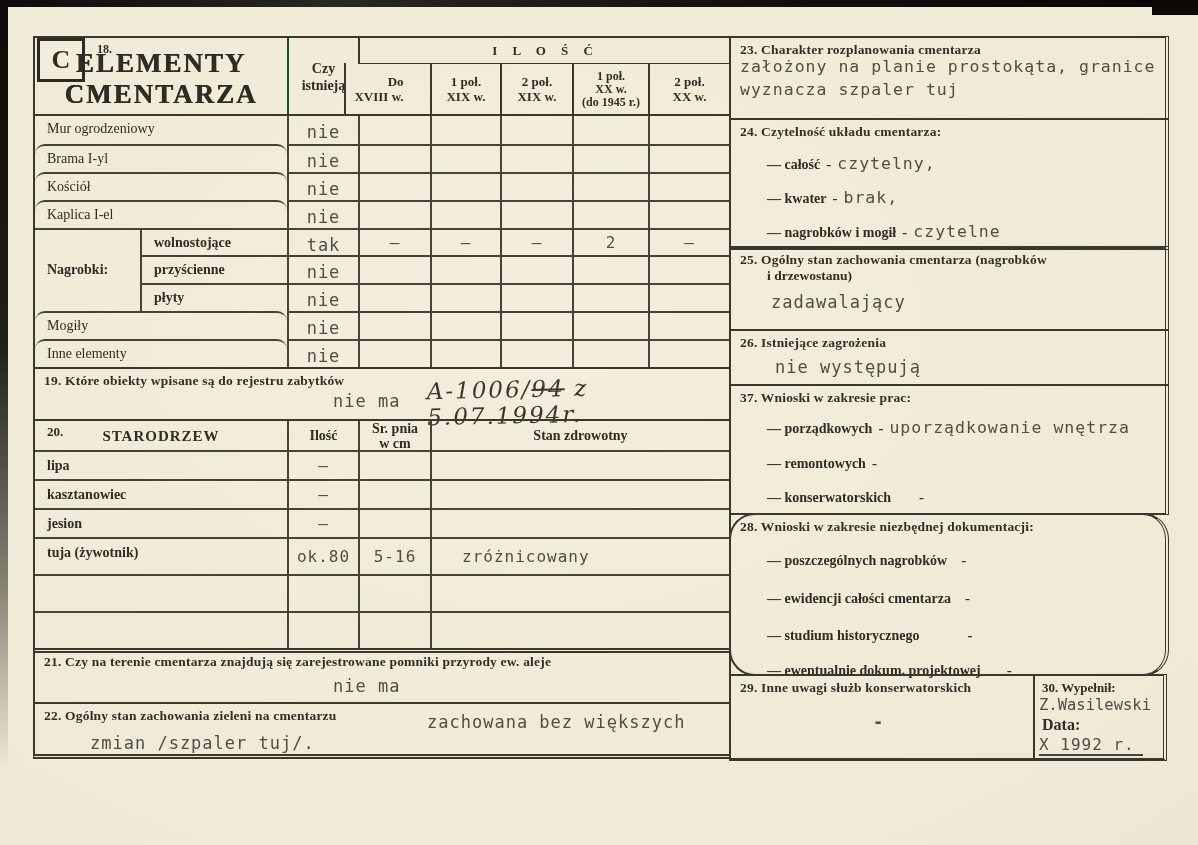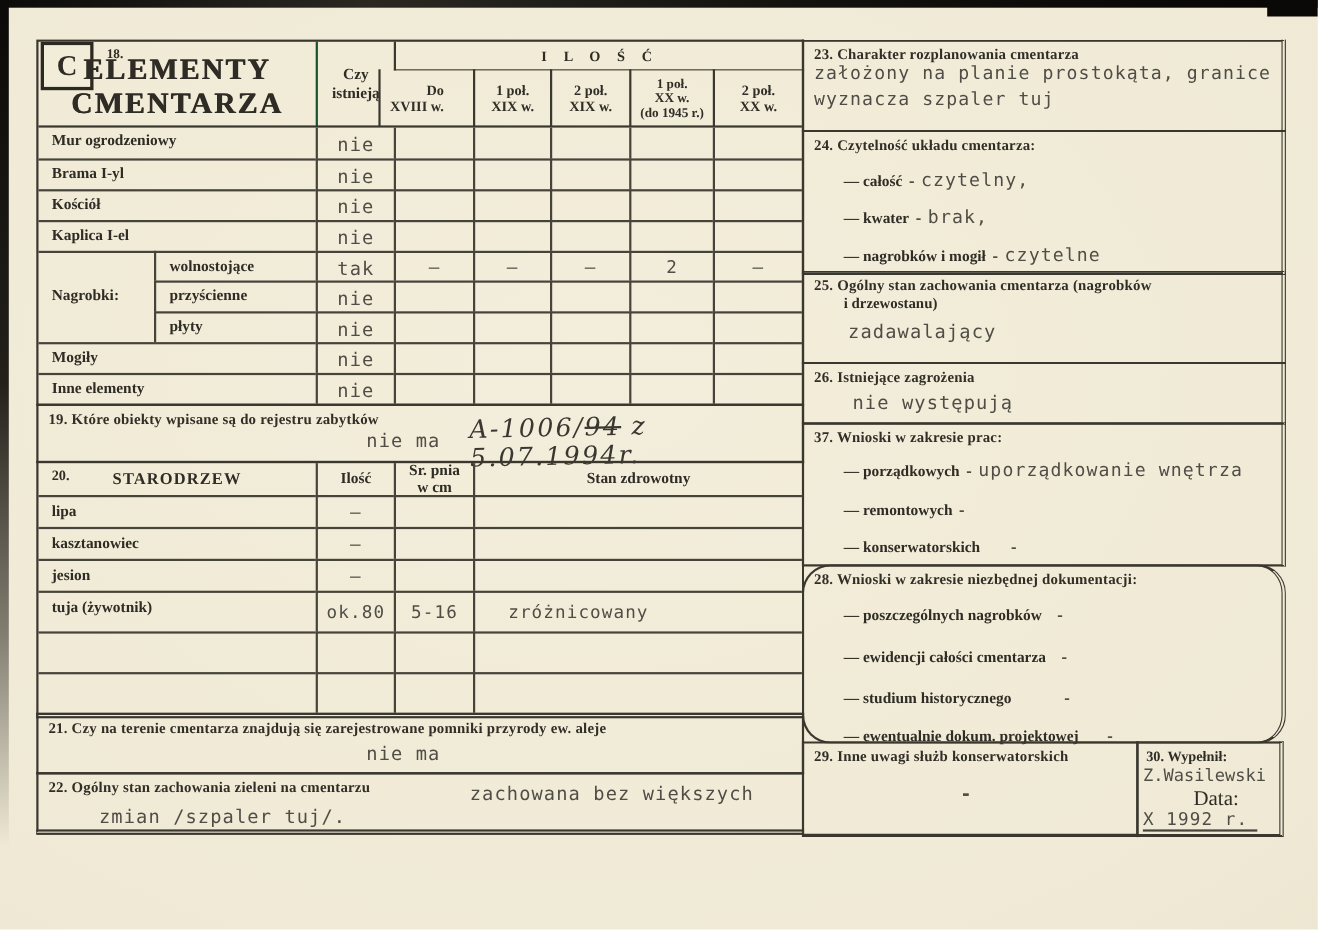--- a/index.html
+++ b/index.html
@@ -41,21 +41,21 @@
     font-size:13px;font-weight:bold;line-height:15px;white-space:pre-line;}
   .hc1{left:309px;width:68px;text-align:right;} .hc2{left:395px;width:70px;} .hc3{left:465px;width:72px;}
   .hc4{left:537px;width:76px;font-size:12px;line-height:13px;} .hc5{left:613px;width:81px;}
   .hdr-sep{position:absolute;left:0;top:76px;width:694px;height:2px;background:#3a372f;}
   .egrid{position:absolute;left:0;top:78px;width:694px;height:251px;display:grid;
     grid-template-columns:105px 147px 71px 72px 70px 72px 76px 81px;
     grid-template-rows:repeat(9,27.9px);}
   .cell{box-sizing:border-box;font-size:14px;}
   .bt{border-top:2px solid #46433a;}
   .bl{border-left:2px solid #46433a;}
-  .lab{grid-column:1/3;font-weight:bold;padding:5px 0 0 12px;}
+  .lab{grid-column:1/3;font-weight:normal;padding:5px 0 0 12px;border-radius:10px;}
   .sublab{grid-column:2/3;font-weight:bold;padding:5px 0 0 12px;}
   .grouplab{grid-column:1/2;grid-row:5/8;font-weight:bold;padding:32px 0 0 12px;}
   .val{display:flex;align-items:center;justify-content:center;font-size:17px;padding-top:4px;}
   .cnt{display:flex;align-items:center;justify-content:center;font-size:16px;}
 
   
   .seclabel{position:absolute;left:9px;top:4px;font-size:13.5px;font-weight:bold;letter-spacing:.2px;}
 
   .s19{left:33px;top:367px;width:694px;height:50px;}
   .s19-typed{position:absolute;left:298px;top:22px;font-size:17px;}
@@ -106,21 +106,21 @@
 
   .s28{left:729px;top:513px;width:434px;height:159px;border-radius:26px;}
   .s28 .i0{top:36px;} .s28 .i1{top:74px;} .s28 .i2{top:111px;} .s28 .i3{top:146px;}
 
   .s29{left:729px;top:674px;width:302px;height:82px;border-bottom:3px solid #3a372f;}
   .s29-typed{position:absolute;left:142px;top:36px;font-size:17px;font-weight:bold;}
 
   .s30{left:1033px;top:674px;width:128px;height:82px;border-bottom:3px solid #3a372f;}
   .s30-label{position:absolute;left:7px;top:4px;font-size:13px;font-weight:bold;}
   .s30-name{position:absolute;left:4px;top:20px;font-size:15.5px;letter-spacing:0;}
-  .s30-data{position:absolute;left:7px;top:40px;font-size:19px;font-weight:normal;margin-left:43px;}
+  .s30-data{position:absolute;left:7px;top:40px;font-size:16px;font-weight:bold;}
   .s30-date{position:absolute;left:4px;top:59px;font-size:16px;border-bottom:2px solid #46433a;padding-right:8px;}
 </style>
 </head>
 <body>
 
 <div class="page">
   <div class="edge-top"></div>
   <div class="edge-left"></div>
   <div class="edge-tr"></div>
 

